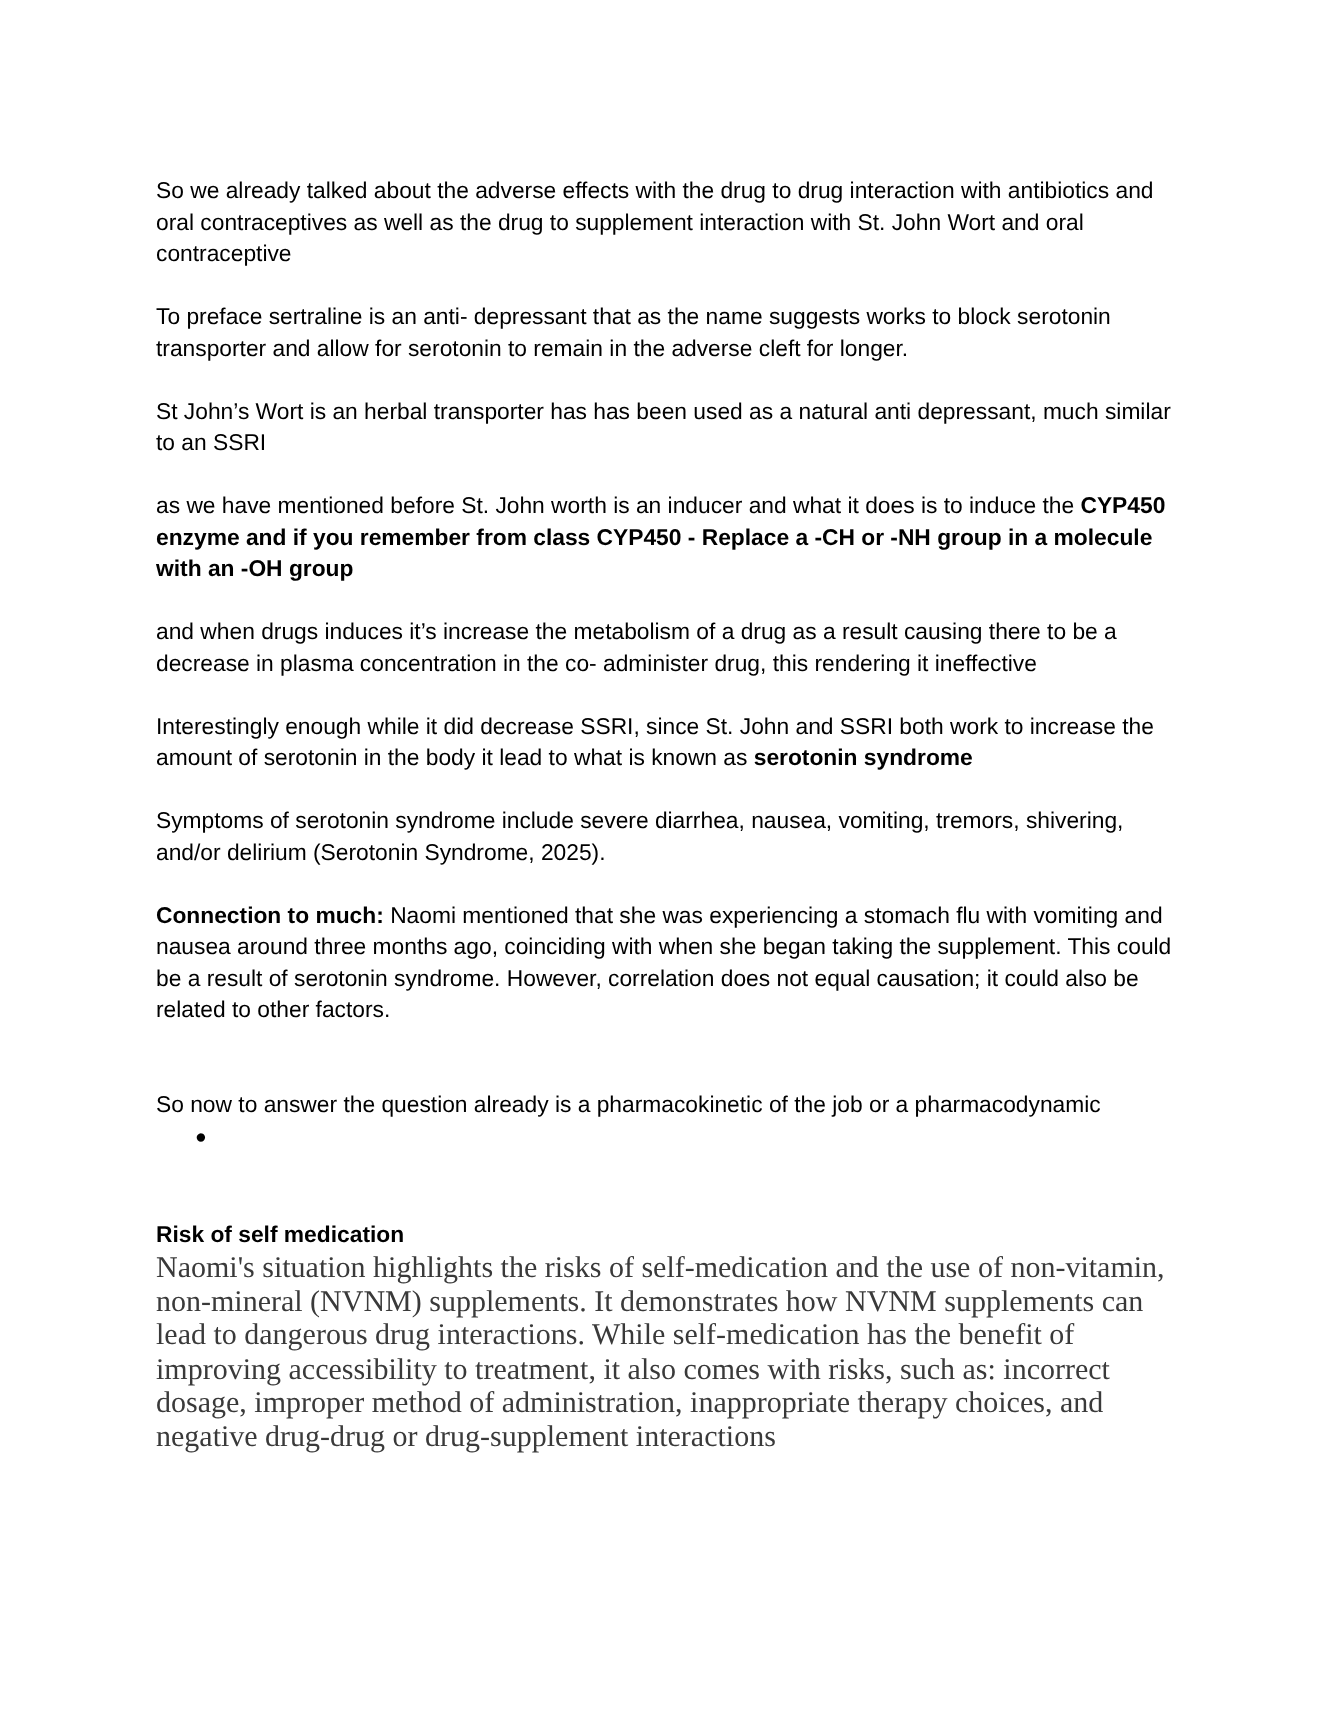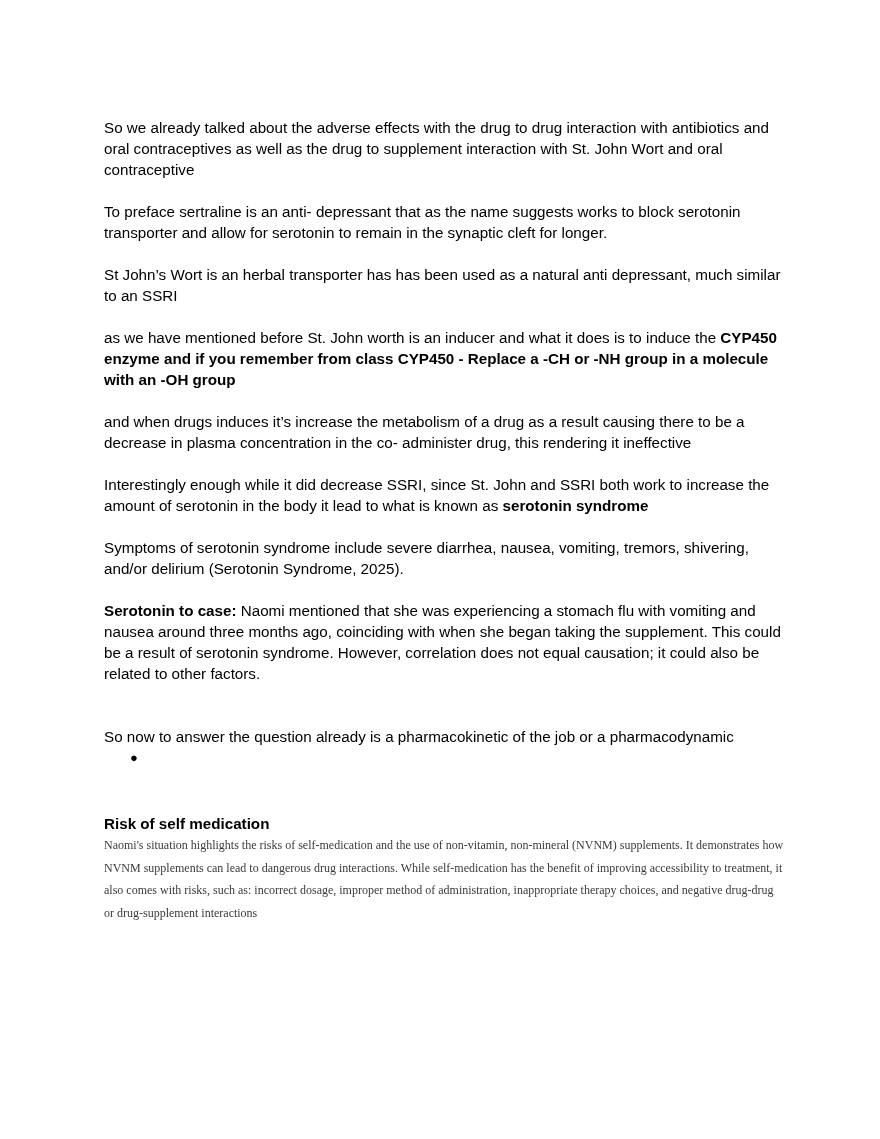--- a/index.html
+++ b/index.html
@@ -12,36 +12,36 @@
   .p { margin: 0 0 21px 0; }
   .b { font-weight: bold; }
   .gap-extra { height: 21px; }
   ul.bullets { margin: 0; padding: 0 0 0 51px; list-style: none; }
   ul.bullets li { position: relative; }
   ul.bullets li .dot {
     position: absolute; left: -25px; top: 0; font-size: 13px;
   }
   .heading { font-weight: bold; margin: 0; }
   .serif {
-    font-family: "Liberation Serif", serif; font-size: 12px;
+    font-family: "Liberation Serif", serif; font-size: 20px;
     line-height: 22.6px; color: #3a3a3a; margin: 0;
   }
 </style>
 </head>
 <body>
 
 <div class="page">
   <p class="p">So we already talked about the adverse effects with the drug to drug interaction with antibiotics and oral contraceptives as well as the  drug to supplement interaction with St. John Wort and oral contraceptive</p>
-  <p class="p">To preface sertraline is an anti- depressant that as the name suggests works to block serotonin transporter and allow for serotonin to remain in the synaptic cleft for longer.</p>
+  <p class="p">To preface sertraline is an anti- depressant that as the name suggests works to block serotonin transporter and allow for serotonin to remain in the adverse cleft for longer.</p>
   <p class="p">St John’s Wort is an herbal transporter has has been used as a natural anti depressant, much similar to an SSRI</p>
   <p class="p"><span>as we have mentioned before St. John worth is an inducer and what it does is to induce the </span><span class="b">CYP450 enzyme and if you remember  from class CYP450 - Replace a -CH or -NH group in a molecule with an -OH group</span></p>
   <p class="p">and when drugs induces it’s increase the metabolism of a drug as a result causing there to be a decrease in plasma concentration in the  co- administer drug, this rendering it ineffective</p>
   <p class="p"><span>Interestingly enough while it did decrease SSRI, since St. John and SSRI both work to increase the amount of serotonin in the body it lead to what is known as </span><span class="b">serotonin syndrome</span></p>
   <p class="p">Symptoms of serotonin syndrome include severe diarrhea, nausea, vomiting, tremors, shivering, and/or delirium (Serotonin Syndrome, 2025).</p>
-  <p class="p"><span class="b">Serotonin to case:</span><span> Naomi mentioned that she was experiencing a stomach flu with vomiting and nausea around three months ago, coinciding with when she began taking the supplement. This could be a result of serotonin syndrome. However, correlation does not equal causation; it could also be related to other factors.</span></p>
+  <p class="p"><span class="b">Connection to much:</span><span> Naomi mentioned that she was experiencing a stomach flu with vomiting and nausea around three months ago, coinciding with when she began taking the supplement. This could be a result of serotonin syndrome. However, correlation does not equal causation; it could also be related to other factors.</span></p>
   <div class="gap-extra"></div>
   <p class="p" style="margin-bottom:0;">So now to answer the question already is a pharmacokinetic  of the job or a pharmacodynamic</p>
   <ul class="bullets">
     <li>
       <span class="dot">●</span>
     </li>
   </ul>
   <div style="height:66px;"></div>
   <p class="heading">Risk of self medication</p>
   <p class="serif">Naomi's situation highlights the risks of self-medication and the use of non-vitamin, non-mineral (NVNM) supplements. It demonstrates how NVNM supplements can lead to dangerous drug interactions. While self-medication has the benefit of improving accessibility to treatment, it also comes with risks, such as: incorrect dosage, improper method of administration, inappropriate therapy choices, and negative drug-drug or drug-supplement interactions</p>

